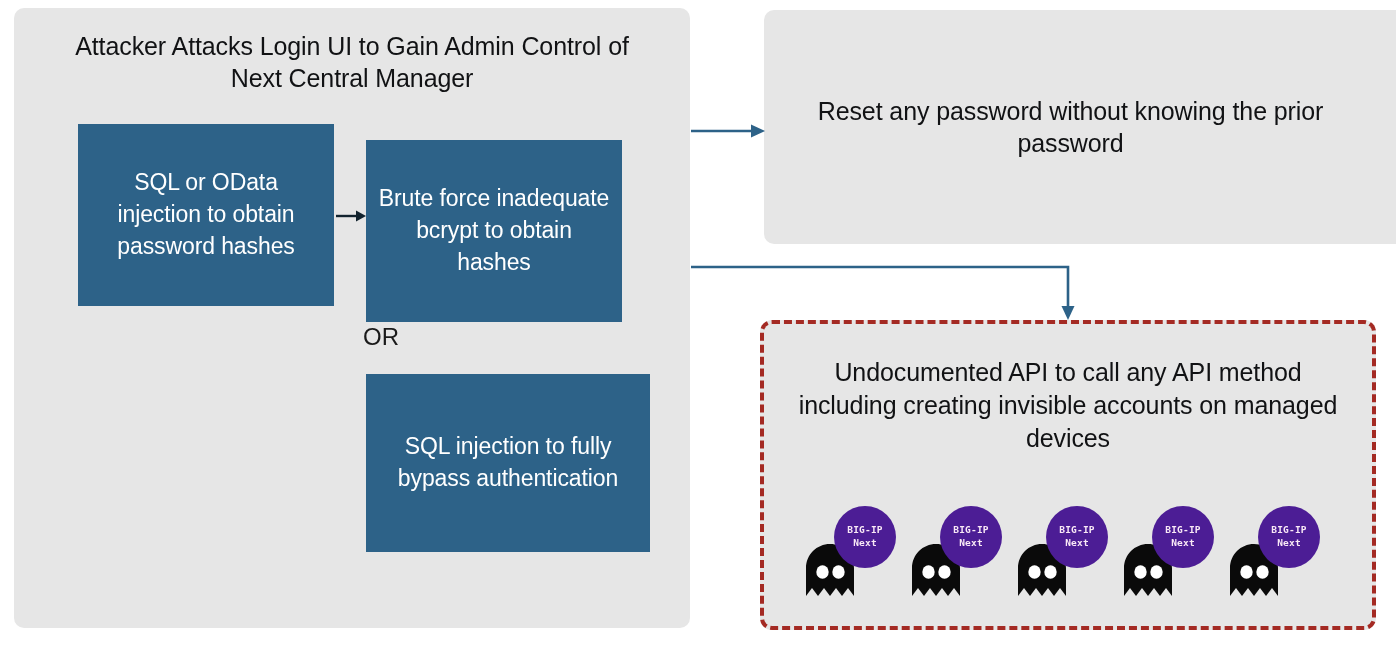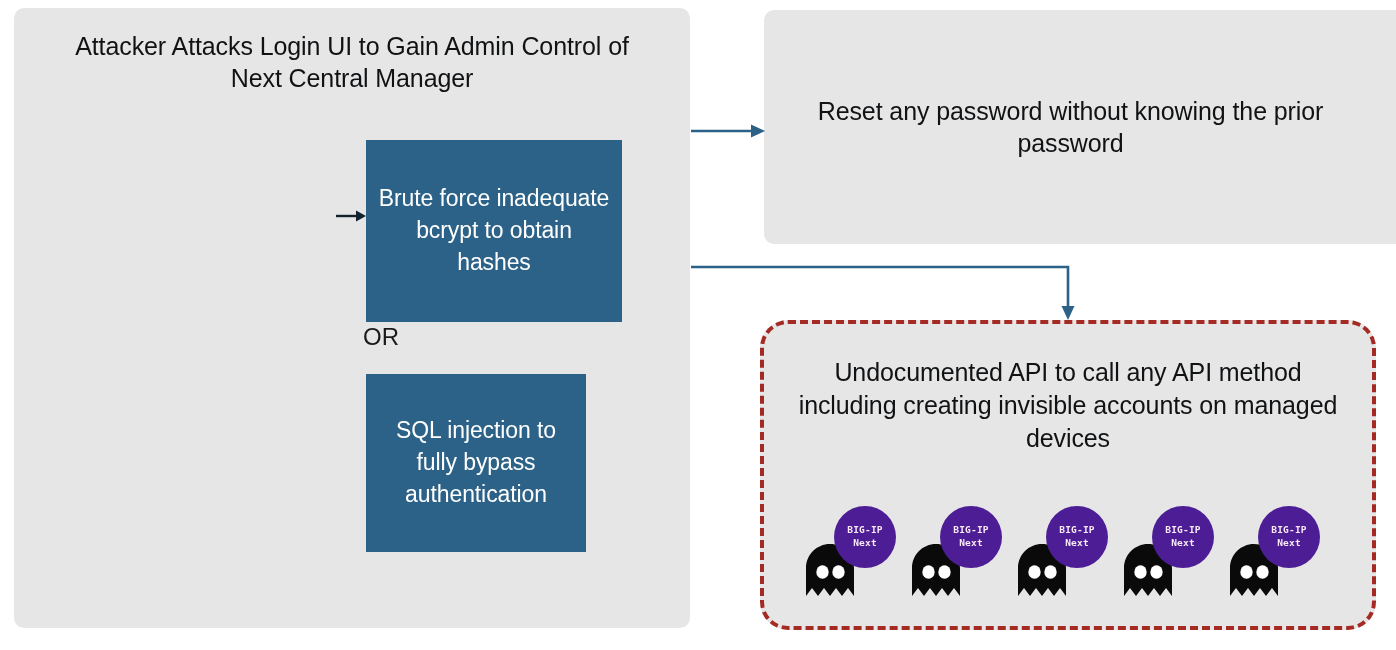--- a/index.html
+++ b/index.html
@@ -55,21 +55,21 @@
     justify-content: center;
     text-align: center;
     font-size: 23px;
     line-height: 1.38;
     padding: 0 12px;
     box-sizing: border-box;
     letter-spacing: -0.1px;
   }
   #box-sql-odata   { left: 64px;  top: 116px; width: 256px; height: 182px; }
   #box-brute-force { left: 352px; top: 116px; width: 256px; height: 182px; margin-top: 16px; }
-  #box-sql-bypass  { left: 352px; top: 366px; width: 220px; height: 178px; }
+  #box-sql-bypass  { left: 352px; top: 366px; width: 284px; height: 178px; }
 
   #or-label {
     position: absolute;
     left: 285px;
     top: 315px;
     width: 100px;
     text-align: right;
     font-size: 24px;
     color: #1a1a1a;
   }
@@ -109,21 +109,21 @@
 
   
   #undocumented-api-box {
     position: absolute;
     left: 760px;
     top: 320px;
     width: 616px;
     height: 310px;
     background: #e6e6e6;
     border: 4px dashed #a42a23;
-    border-radius: 28px;
+    border-radius: 12px;
     box-sizing: border-box;
   }
   #undocumented-api-text {
     position: absolute;
     left: 30px;
     top: 32px;
     width: 548px;
     text-align: center;
     font-size: 25px;
     line-height: 1.32;
@@ -187,20 +187,21 @@
 </style>
 </head>
 <body>
 
 <div id="canvas">
 
   <div class="panel-gray" id="attacker-panel">
 
     <div id="attacker-title">Attacker Attacks Login UI to Gain Admin Control of Next Central Manager</div>
 
+    <div class="blue-box" id="box-sql-odata">SQL or OData injection to obtain password hashes</div>
 
     <div class="blue-box" id="box-brute-force">Brute force inadequate bcrypt to obtain hashes</div>
 
     <div id="arrow-between-boxes">
       <svg width="30" height="16" viewBox="0 0 30 16" xmlns="http://www.w3.org/2000/svg">
         <line x1="0" y1="8" x2="21" y2="8" stroke="#12232e" stroke-width="2.4"></line>
         <polygon points="20,2.5 30,8 20,13.5" fill="#12232e"></polygon>
       </svg>
     </div>
 

